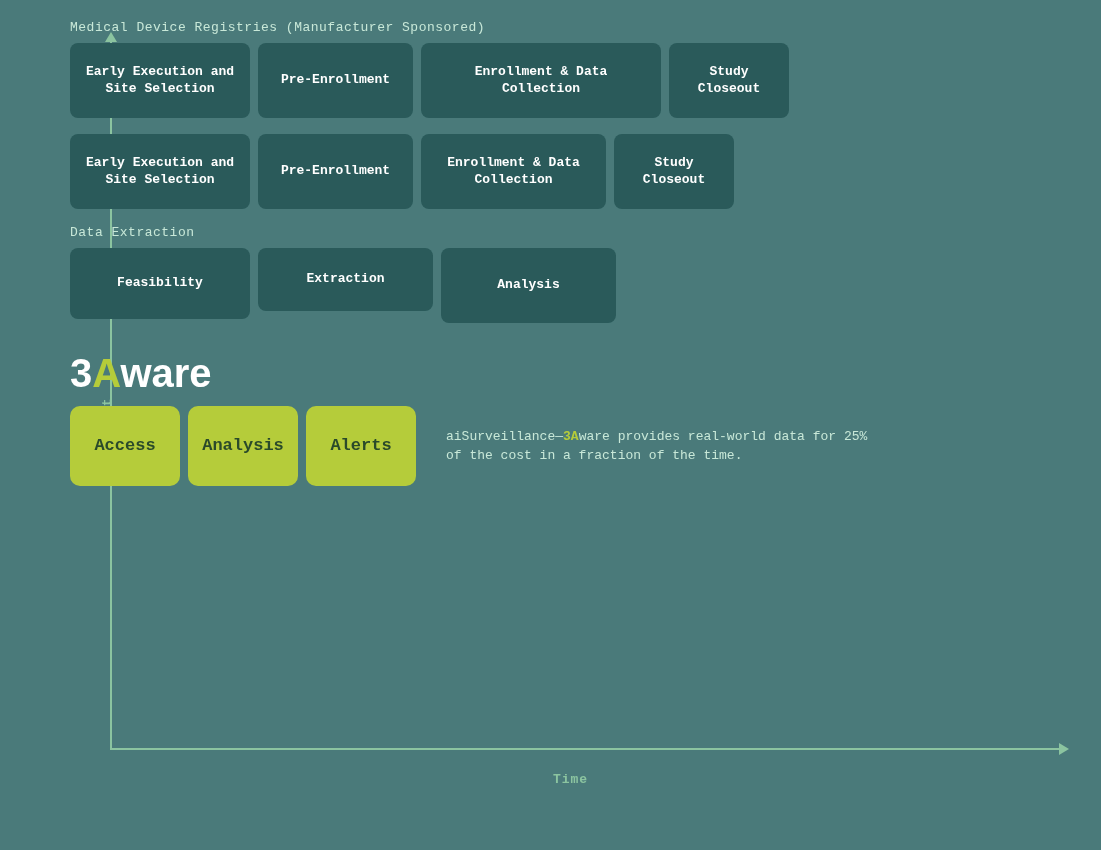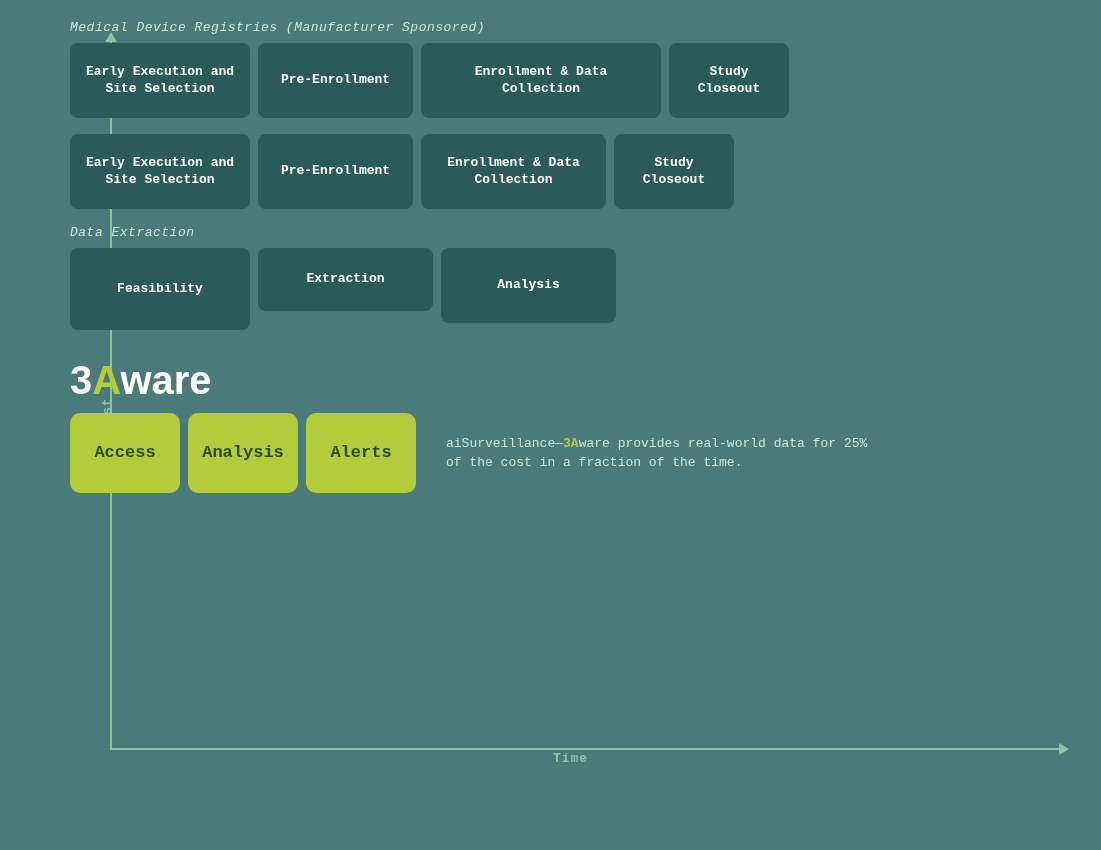--- a/index.html
+++ b/index.html
@@ -62,21 +62,21 @@
       top: 50%;
       transform: translateY(-50%) rotate(-90deg);
       color: #8bc4a0;
       font-size: 13px;
       font-weight: bold;
       letter-spacing: 1px;
       white-space: nowrap;
     }
     .axis-x-label {
       position: absolute;
-      bottom: 24px;
+      bottom: 3px;
       left: 50%;
       transform: translateX(-50%);
       color: #8bc4a0;
       font-size: 13px;
       font-weight: bold;
       letter-spacing: 1px;
     }
 
     .content-area {
       position: absolute;
@@ -87,21 +87,20 @@
     }
 
     
     .section-label {
       font-family: 'Courier New', Courier, monospace;
       color: #c8e8d8;
       font-size: 13px;
       margin-bottom: 8px;
       font-weight: normal;
       letter-spacing: 0.5px;
-      font-style: italic;
     }
 
     
     .row {
       display: flex;
       flex-direction: row;
       gap: 8px;
       margin-bottom: 4px;
     }
 
@@ -206,21 +205,21 @@
       <div class="card-dark" style="width:180px; height:75px;">Early Execution and Site Selection</div>
       <div class="card-dark" style="width:155px; height:75px;">Pre-Enrollment</div>
       <div class="card-dark" style="width:185px; height:75px;">Enrollment &amp; Data Collection</div>
       <div class="card-dark" style="width:120px; height:75px;">Study Closeout</div>
     </div>
   </div>
 
   <div class="section-block">
     <div class="section-label">Data Extraction</div>
     <div class="row">
-      <div class="card-dark" style="width:180px; height:82px;text-align:right;">Feasibility</div>
+      <div class="card-dark" style="width:180px; height:71px;text-align:right;">Feasibility</div>
       <div class="card-dark" style="width:175px; height:63px;padding-left:12px;">Extraction</div>
       <div class="card-dark" style="width:175px; height:75px;">Analysis</div>
     </div>
   </div>
 
   <div class="section-block" style="margin-top: 28px;">
     <div class="brand-title">
       <span>3</span><span class="brand-highlight">A</span><span>ware</span>
     </div>
     <div class="brand-row">

